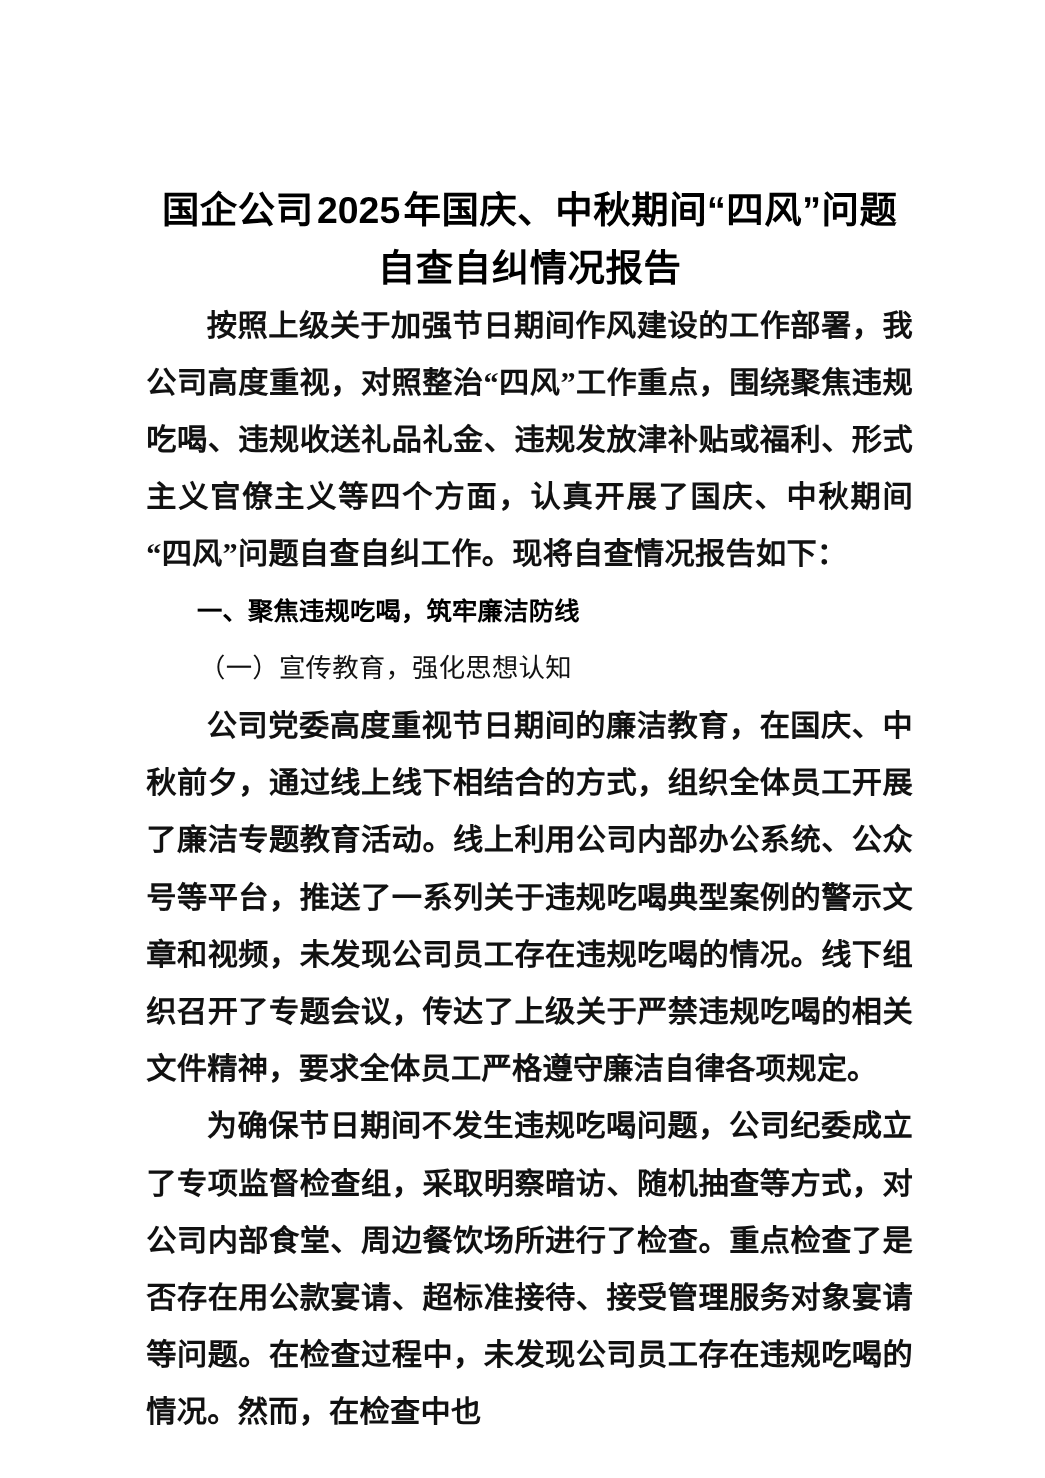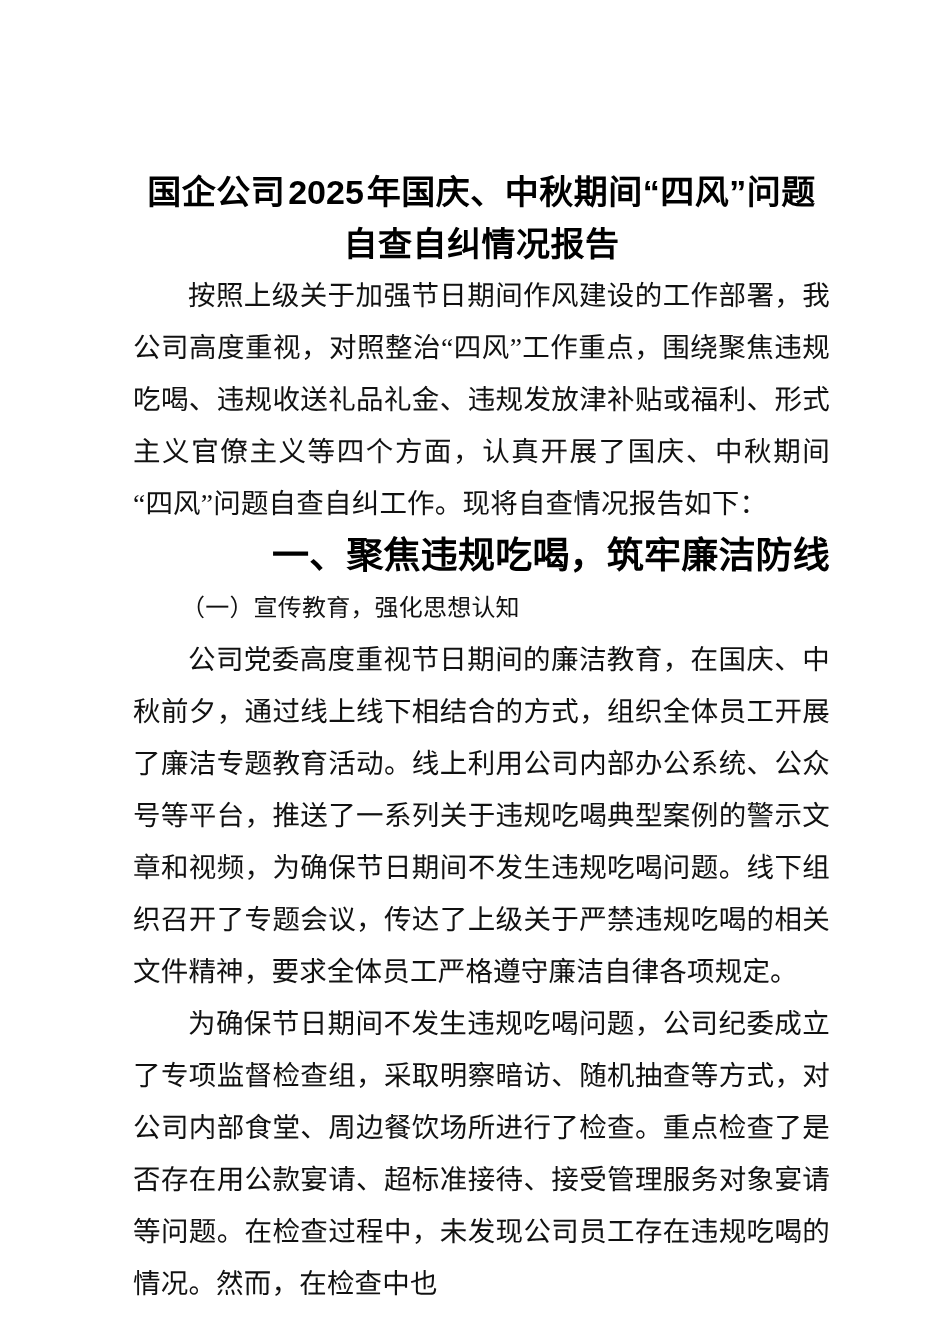--- a/index.html
+++ b/index.html
@@ -55,33 +55,33 @@
   .body-p {
     margin: 0;
     font-family: "Liberation Serif", "DejaVu Serif", serif;
     font-size: 27.5px;
     line-height: 52px;
     text-align: justify;
     text-justify: inter-ideograph;
     text-indent: 2em;
     letter-spacing: 0.2px;
     color: #111111;
+    font-weight: bold;
   }
 
   
   .h1-sec {
     margin: 0;
     font-family: "Liberation Sans", "DejaVu Sans", sans-serif;
     font-weight: bold;
-    font-size: 37px;
+    font-size: 23px;
     line-height: 52px;
     text-indent: 2em;
     letter-spacing: 0.2px;
     color: #000000;
-    text-align: right;
   }
 
   
   .h2-sec {
     margin: 0;
     font-family: "Liberation Serif", "DejaVu Serif", serif;
     font-size: 24px;
     line-height: 52px;
     text-indent: 2em;
     letter-spacing: 0.2px;
@@ -100,19 +100,19 @@
     <h1 class="doc-title">
       <span>国企公司</span><span class="num">2025</span><span>年国庆、中秋期间“四风”问</span><span>题自查自纠情况报告</span>
     </h1>
 
     <p class="body-p">按照上级关于加强节日期间作风建设的工作部署，我公司高度重视，对照整治“四风”工作重点，围绕聚焦违规吃喝、违规收送礼品礼金、违规发放津补贴或福利、形式主义官僚主义等四个方面，认真开展了国庆、中秋期间“四风”问题自查自纠工作。现将自查情况报告如下：</p>
 
     <p class="h1-sec">一、聚焦违规吃喝，筑牢廉洁防线</p>
 
     <p class="h2-sec">（一）宣传教育，强化思想认知</p>
 
-    <p class="body-p">公司党委高度重视节日期间的廉洁教育，在国庆、中秋前夕，通过线上线下相结合的方式，组织全体员工开展了廉洁专题教育活动。线上利用公司内部办公系统、公众号等平台，推送了一系列关于违规吃喝典型案例的警示文章和视频，为确保节日期间不发生违规吃喝问题。线下组织召开了专题会议，传达了上级关于严禁违规吃喝的相关文件精神，要求全体员工严格遵守廉洁自律各项规定。</p>
+    <p class="body-p">公司党委高度重视节日期间的廉洁教育，在国庆、中秋前夕，通过线上线下相结合的方式，组织全体员工开展了廉洁专题教育活动。线上利用公司内部办公系统、公众号等平台，推送了一系列关于违规吃喝典型案例的警示文章和视频，未发现公司员工存在违规吃喝的情况。线下组织召开了专题会议，传达了上级关于严禁违规吃喝的相关文件精神，要求全体员工严格遵守廉洁自律各项规定。</p>
 
 
     <p class="body-p">为确保节日期间不发生违规吃喝问题，公司纪委成立了专项监督检查组，采取明察暗访、随机抽查等方式，对公司内部食堂、周边餐饮场所进行了检查。重点检查了是否存在用公款宴请、超标准接待、接受管理服务对象宴请等问题。在检查过程中，未发现公司员工存在违规吃喝的情况。然而，在检查中也</p>
 
   </div>
 </div>
 
 </body></html>

